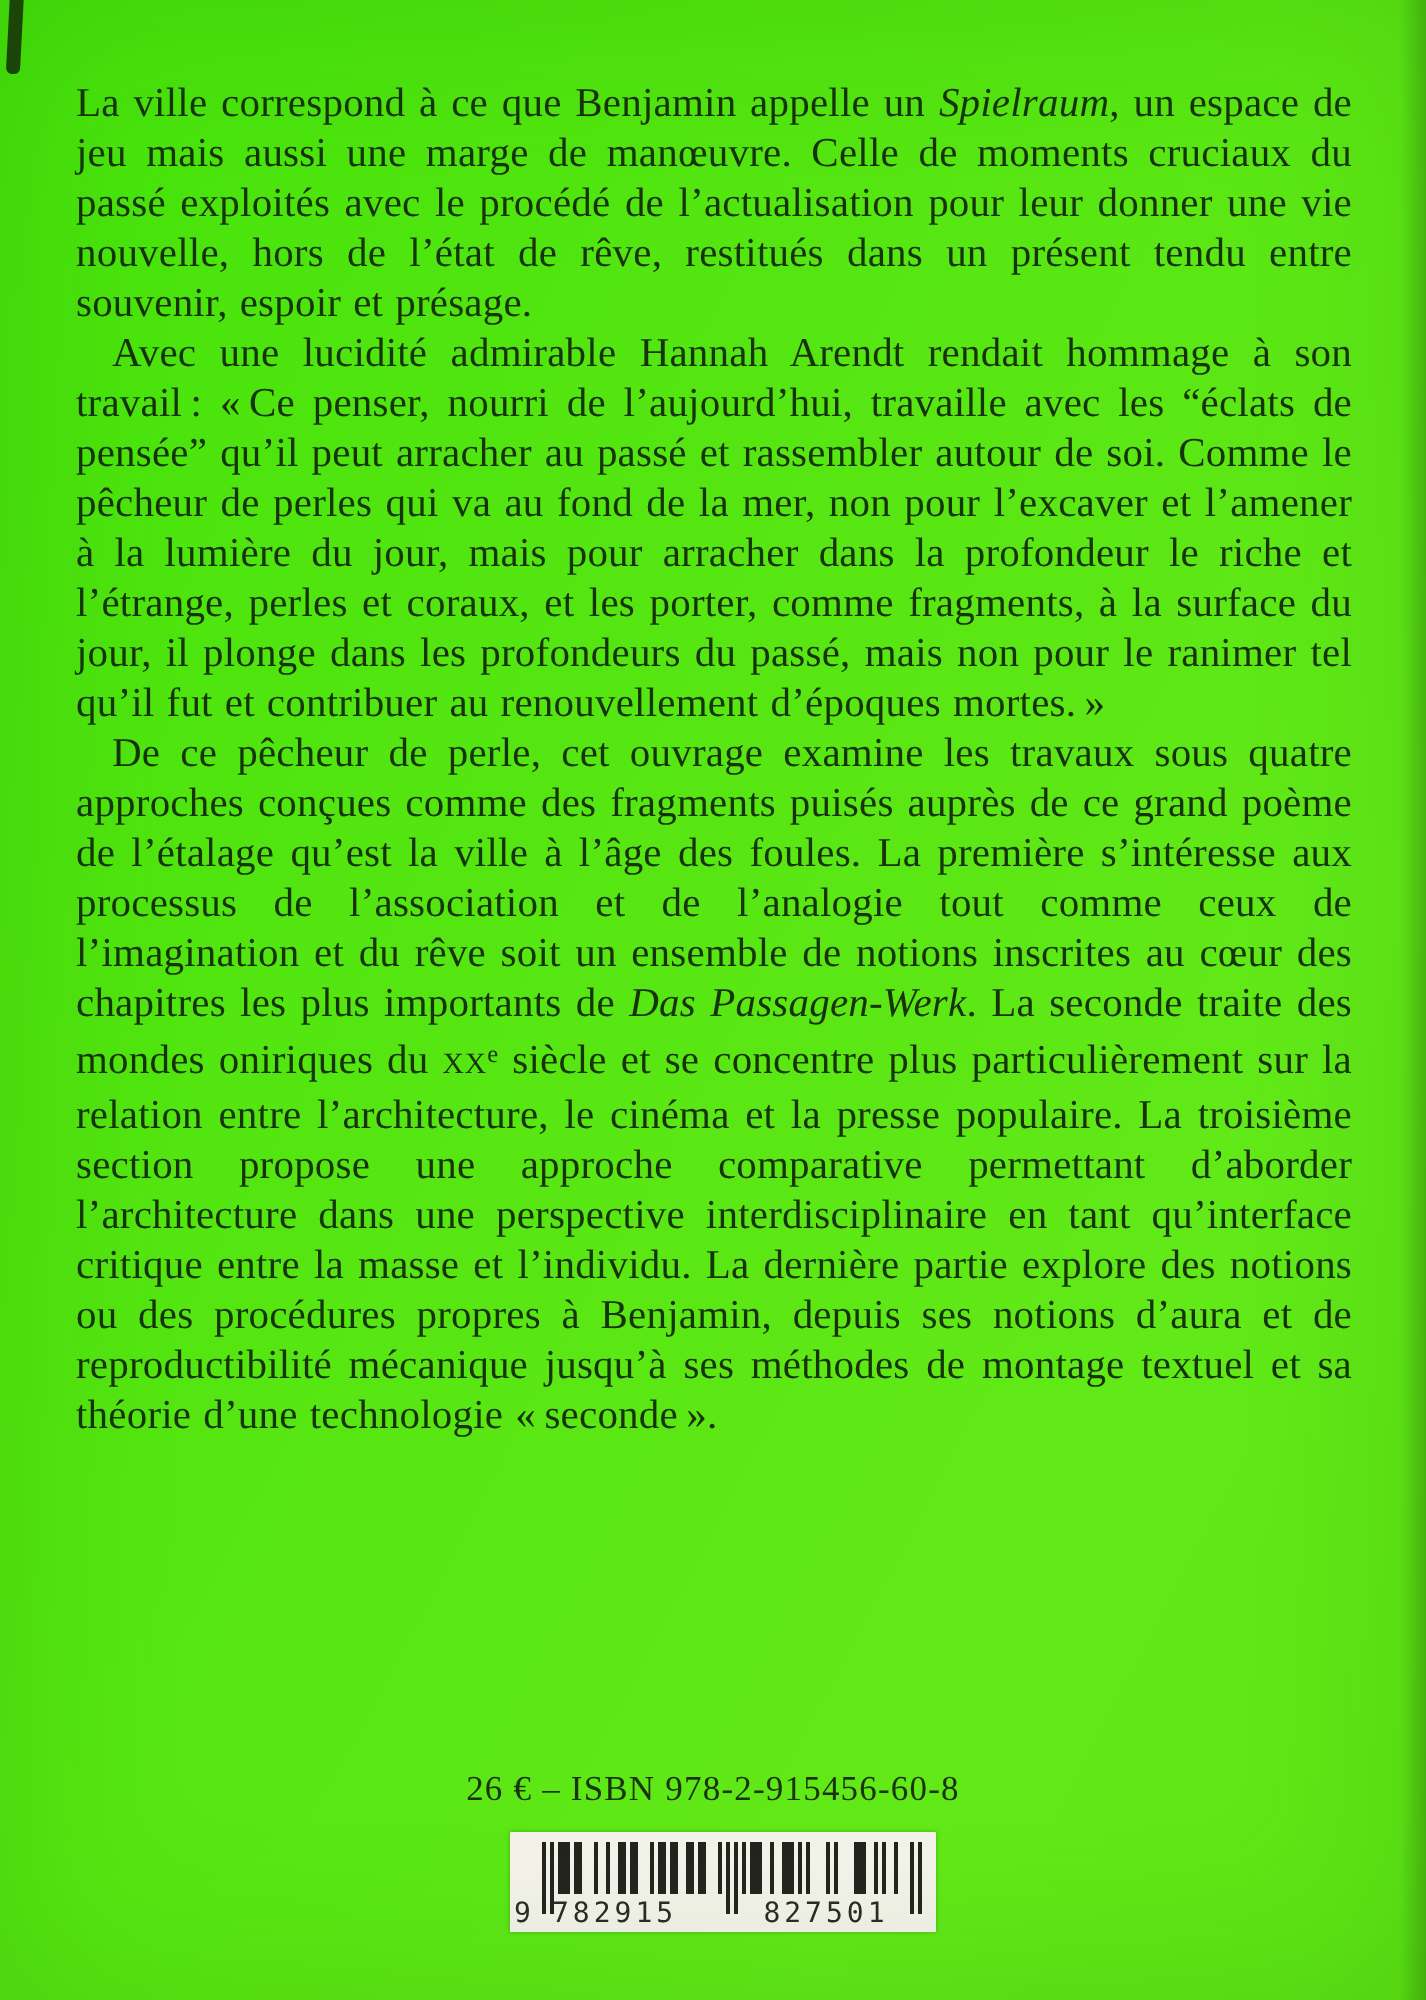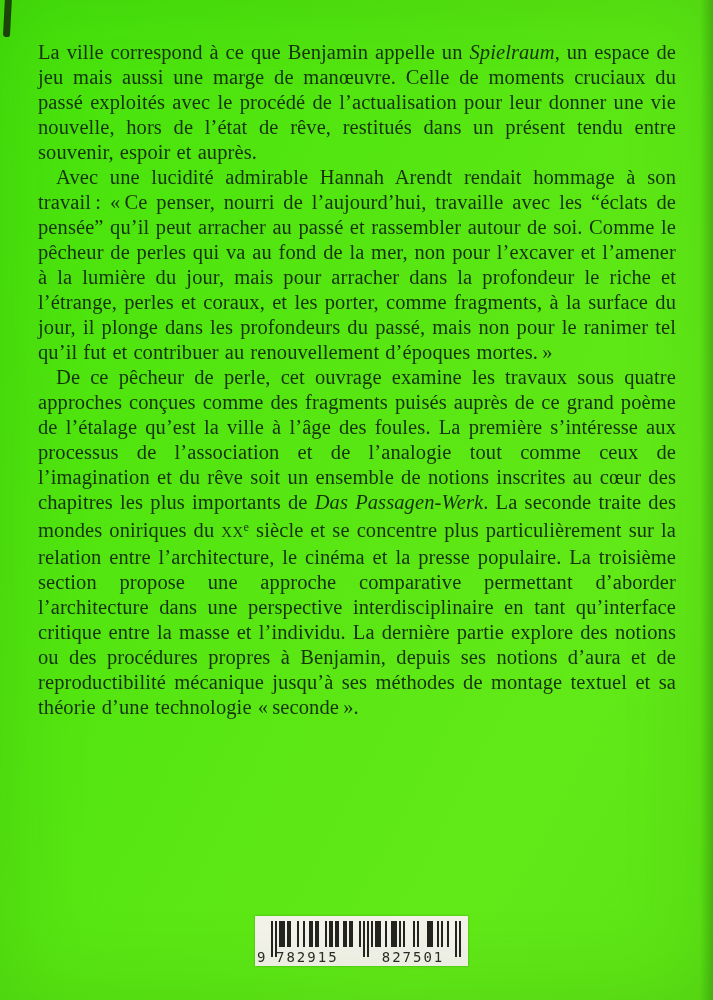--- a/index.html
+++ b/index.html
@@ -38,25 +38,26 @@
   .bc-right{left:99px;width:86px;text-align:center;background:#f4f3ea;}
 </style>
 </head>
 <body>
 
 <div class="cover">
 
   <div class="artifact-topleft"></div>
 
   <div class="blurb">
-      <p><span>La ville correspond à ce que Benjamin appelle un </span><span class="italic">Spielraum</span><span>, un espace de jeu mais aussi une marge de manœuvre. Celle de moments cruciaux du passé exploités avec le procédé de l’actualisation pour leur donner une vie nouvelle, hors de l’état de rêve, restitués dans un présent tendu entre souvenir, espoir et auprès.</span></p>
+      <p><span>La ville correspond à ce que Benjamin appelle un </span><span class="italic">Spielraum</span><span>, un espace de jeu mais aussi une marge de manœuvre. Celle de moments cruciaux du passé exploités avec le procédé de l’actualisation pour leur donner une vie nouvelle, hors de l’état de rêve, restitués dans un présent tendu entre souvenir, espoir et présage.</span></p>
       <p class="indent"><span>Avec une lucidité admirable Hannah Arendt rendait hommage à son travail : « Ce penser, nourri de l’aujourd’hui, travaille avec les “éclats de pensée” qu’il peut arracher au passé et rassembler autour de soi. Comme le pêcheur de perles qui va au fond de la mer, non pour l’excaver et l’amener à la lumière du jour, mais pour arracher dans la profondeur le riche et l’étrange, perles et coraux, et les porter, comme fragments, à la surface du jour, il plonge dans les profondeurs du passé, mais non pour le ranimer tel qu’il fut et contribuer au renouvellement d’époques mortes. »</span></p>
       <p class="indent"><span>De ce pêcheur de perle, cet ouvrage examine les travaux sous quatre approches conçues comme des fragments puisés auprès de ce grand poème de l’étalage qu’est la ville à l’âge des foules. La première s’intéresse aux processus de l’association et de l’analogie tout comme ceux de l’imagination et du rêve soit un ensemble de notions inscrites au cœur des chapitres les plus importants de </span><span class="italic">Das Passagen-Werk</span><span>. La seconde traite des mondes oniriques du </span><span class="smallcaps">XX</span><span class="sup">e</span><span> siècle et se concentre plus particulièrement sur la relation entre l’architecture, le cinéma et la presse populaire. La troisième section propose une approche comparative permettant d’aborder l’architecture dans une perspective interdisciplinaire en tant qu’interface critique entre la masse et l’individu. La dernière partie explore des notions ou des procédures propres à Benjamin, depuis ses notions d’aura et de reproductibilité mécanique jusqu’à ses méthodes de montage textuel et sa théorie d’une technologie « seconde ».</span></p>
     </div>
 
+  <div class="price-isbn">26 € – ISBN 978-2-915456-60-8</div>
 
   <div class="barcode-label">
     <div class="bars bc-digits">
       <span class="bc-first">9</span>
       <span class="bc-left">782915</span>
       <span class="bc-right">827501</span>
     <div class="bar guard" style="left: 0px;"></div>
         <div class="bar guard" style="left: 4px;"></div>
         <div class="bar" style="left: 8px;"></div>
         <div class="bar" style="left: 10px;"></div>

